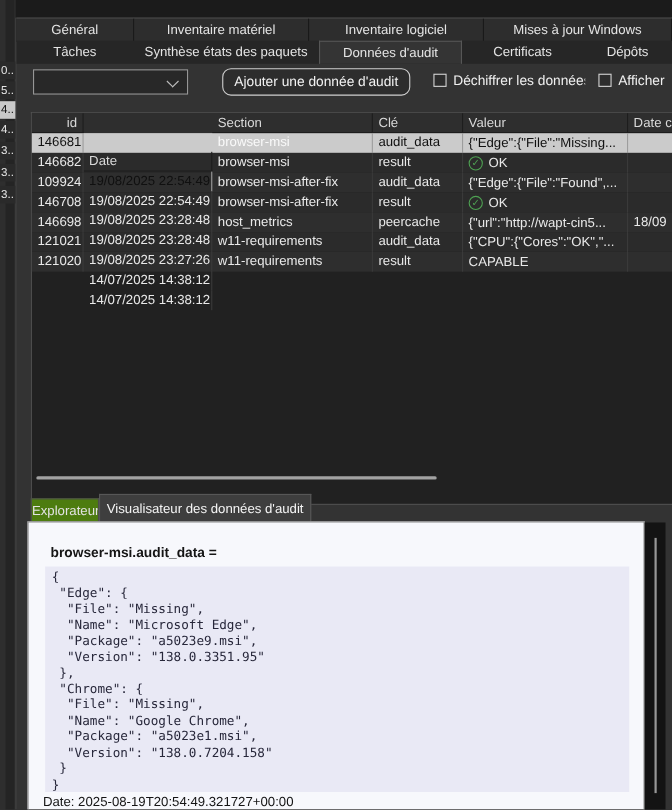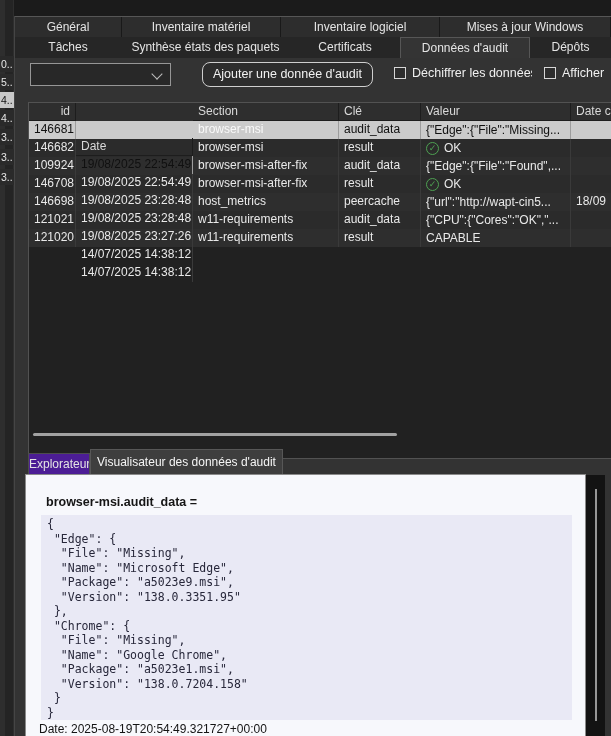--- a/index.html
+++ b/index.html
@@ -42,21 +42,21 @@
   .gbody .grow.sel{background:#cbcbcb;color:#101010;}
   .gbody .grow.sel .gcell{border-right:1px solid #9d9d9d;}
   .gbody .grow.sel .focus-cell{color:#fafafa;}
   .c-id{width:47px;text-align:right;}
   .c-date{width:117px;margin-top:35px;} .c-sec{width:146px;} .c-key{width:82px;} .c-val{width:150px;display:flex;align-items:center;gap:5px;} .c-d2{flex:1;border-right:none !important;}
   .okicon{display:inline-flex;width:13px;height:13px;box-sizing:border-box;border:1.5px solid #4ea152;border-radius:50%;
     color:#4ea152;font-size:9px;line-height:10px;align-items:center;justify-content:center;flex:0 0 auto;}
   .hscroll-thumb{position:absolute;left:33px;top:433px;width:364px;height:3px;background:#a2a2a2;border-radius:2px;}
   
   .btab{position:absolute;box-sizing:border-box;font-size:12px;color:#e3e3e3;text-align:center;overflow:hidden;white-space:nowrap;}
-  #btab-explorer{left:28px;top:453px;width:62px;height:21px;line-height:21px;background:#4c1d95;border:1px solid #4d4d4d;border-bottom:none;}
+  #btab-explorer{left:28px;top:453px;width:62px;height:21px;line-height:21px;background:#4d7c0f;border:1px solid #4d4d4d;border-bottom:none;}
   #btab-viewer{left:90px;top:449px;width:193px;height:25px;line-height:24px;background:#3e3e3e;border:1px solid #575757;border-bottom:none;color:#f5f5f5;}
   
   .white-panel{position:absolute;left:25px;top:474px;width:561px;height:262px;box-sizing:border-box;background:#f7f8fc;border:1px solid #8a8a8a;border-bottom:none;}
   .viewer-title{position:absolute;left:20px;top:20px;font-size:12.5px;font-weight:bold;color:#151515;white-space:nowrap;}
   .json-box{position:absolute;left:15px;top:40px;width:531px;height:205px;background:#e9e9f5;overflow:hidden;}
   .json-box pre{margin:0;padding:2px 0 0 6px;font-family:"DejaVu Sans Mono","Liberation Mono",monospace;font-size:11.5px;line-height:14.5px;color:#27273a;}
   .date-line{position:absolute;left:13px;top:247px;font-size:12px;color:#141414;white-space:nowrap;}
   
   .vscroll{position:absolute;left:586px;top:475px;width:19px;height:261px;background:#131313;}
   .vscroll .thumb{position:absolute;left:9px;top:14px;width:2px;height:232px;background:#979797;}
@@ -81,22 +81,22 @@
 
 <div class="tabrow1" id="tabrow1">
     <div class="tab-r1" style="width: 107px;">Général</div>
     <div class="tab-r1" style="width: 159px;">Inventaire matériel</div>
     <div class="tab-r1" style="width: 159px; text-align: center;">Inventaire logiciel</div>
     <div class="tab-r1" style="width: 171px;">Mises à jour Windows</div>
   </div>
 <div class="tabrow2" id="tabrow2">
     <div class="tab-r2" style="width: 106px;">Tâches</div>
     <div class="tab-r2" style="width: 169px;">Synthèse états des paquets</div>
+    <div class="tab-r2 active" style="width: 130px;">Données d'audit</div>
     <div class="tab-r2" style="width: 110px;">Certificats</div>
-    <div class="tab-r2 active" style="width: 130px;">Données d'audit</div>
     <div class="tab-r2" style="width: 81px;">Dépôts</div>
   </div>
 
 <div class="combo">
   <span></span>
   <span class="chev"></span>
 </div>
 <div class="add-btn">Ajouter une donnée d'audit</div>
 <span class="chk" id="chk1"></span>
 <span class="chk-label" id="chk1-label">Déchiffrer les données</span>

